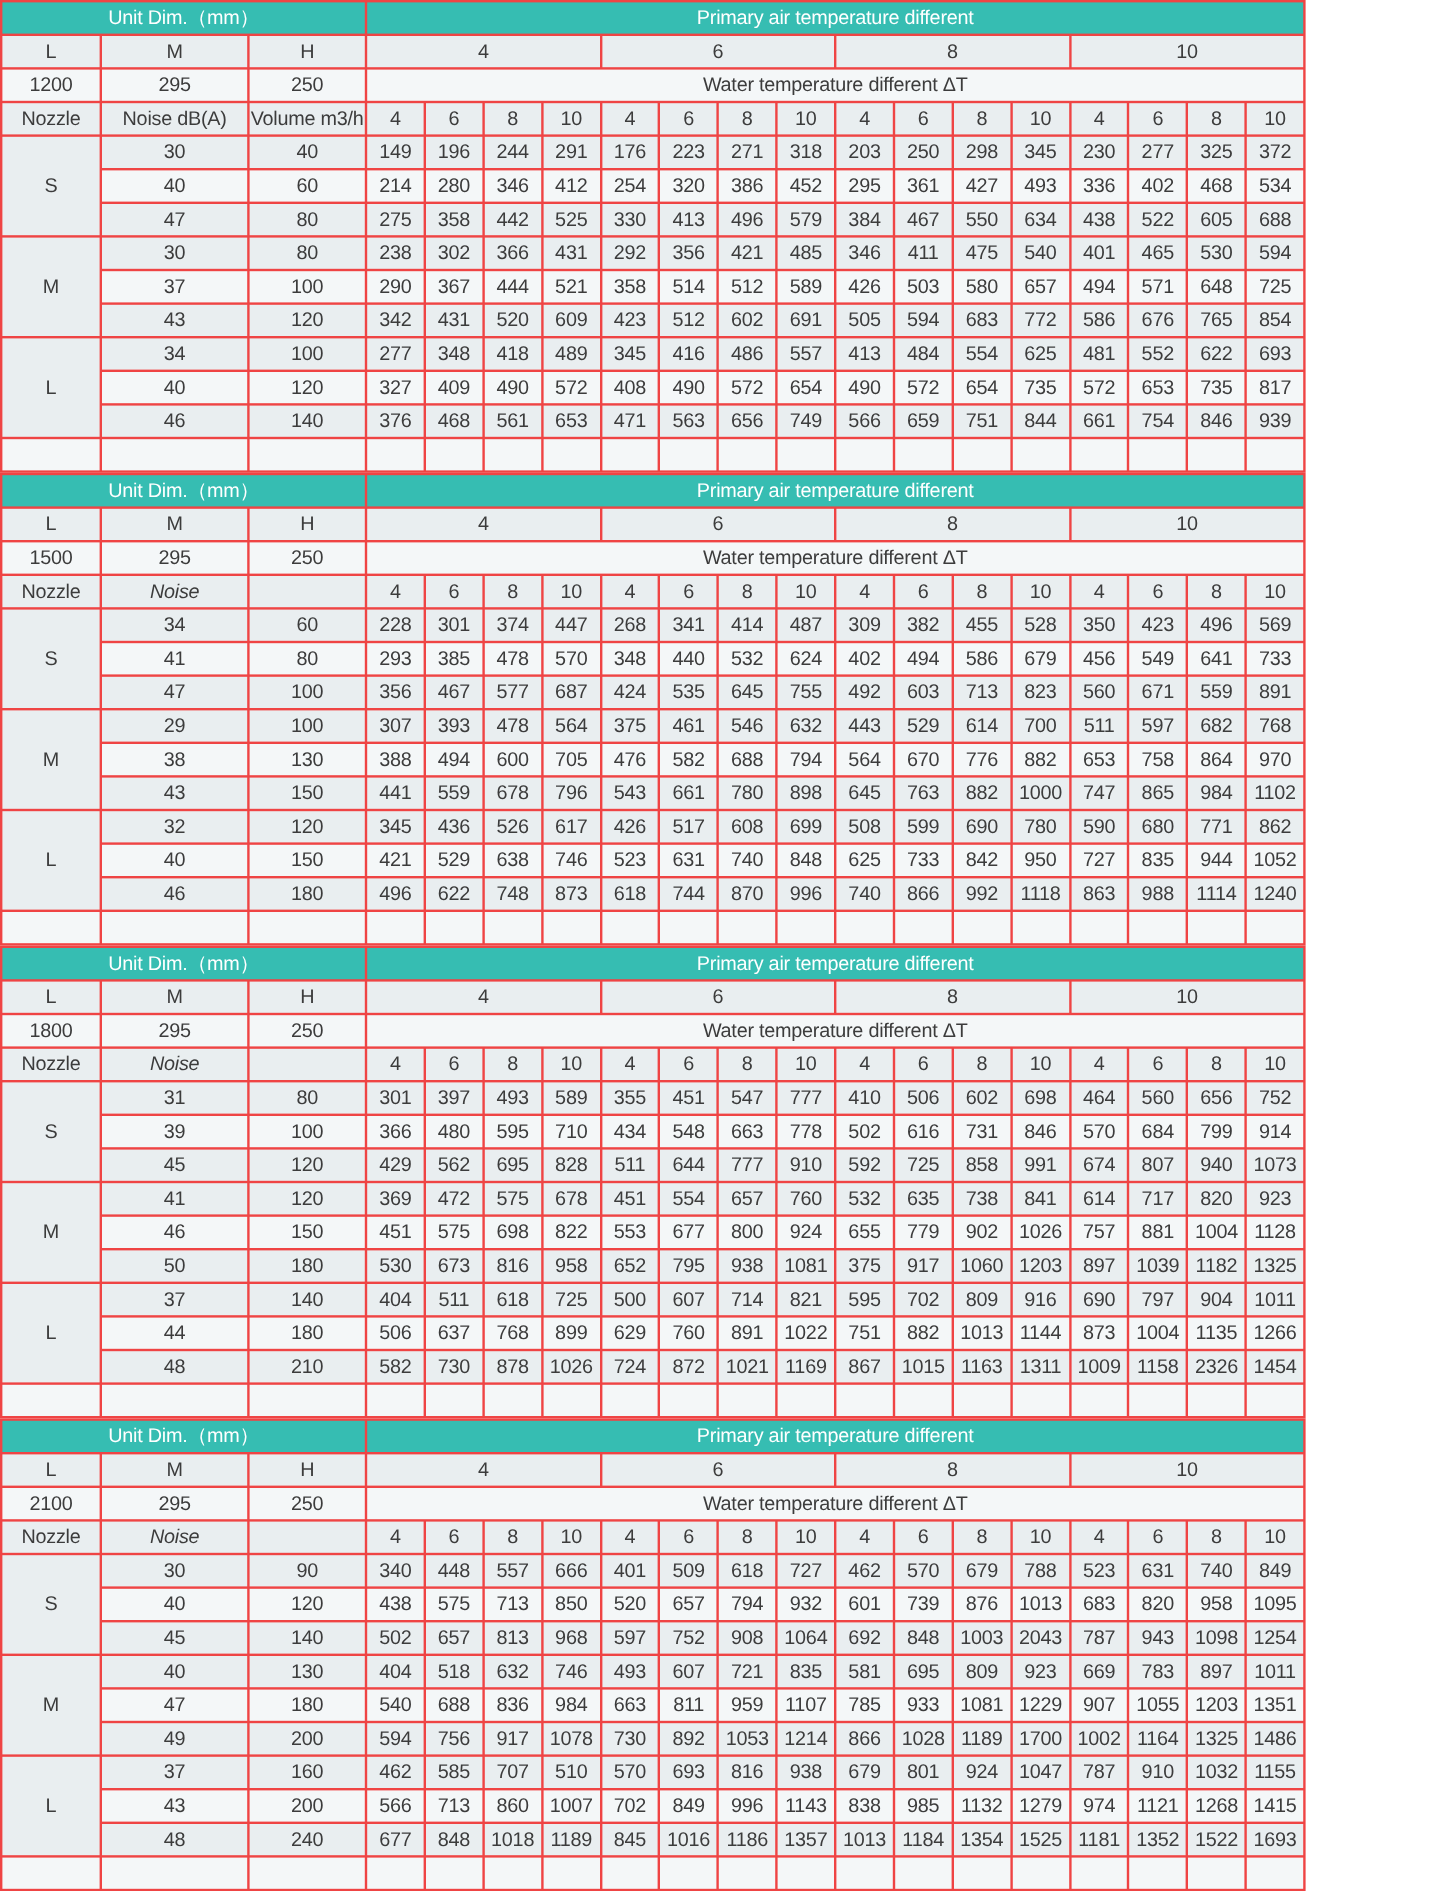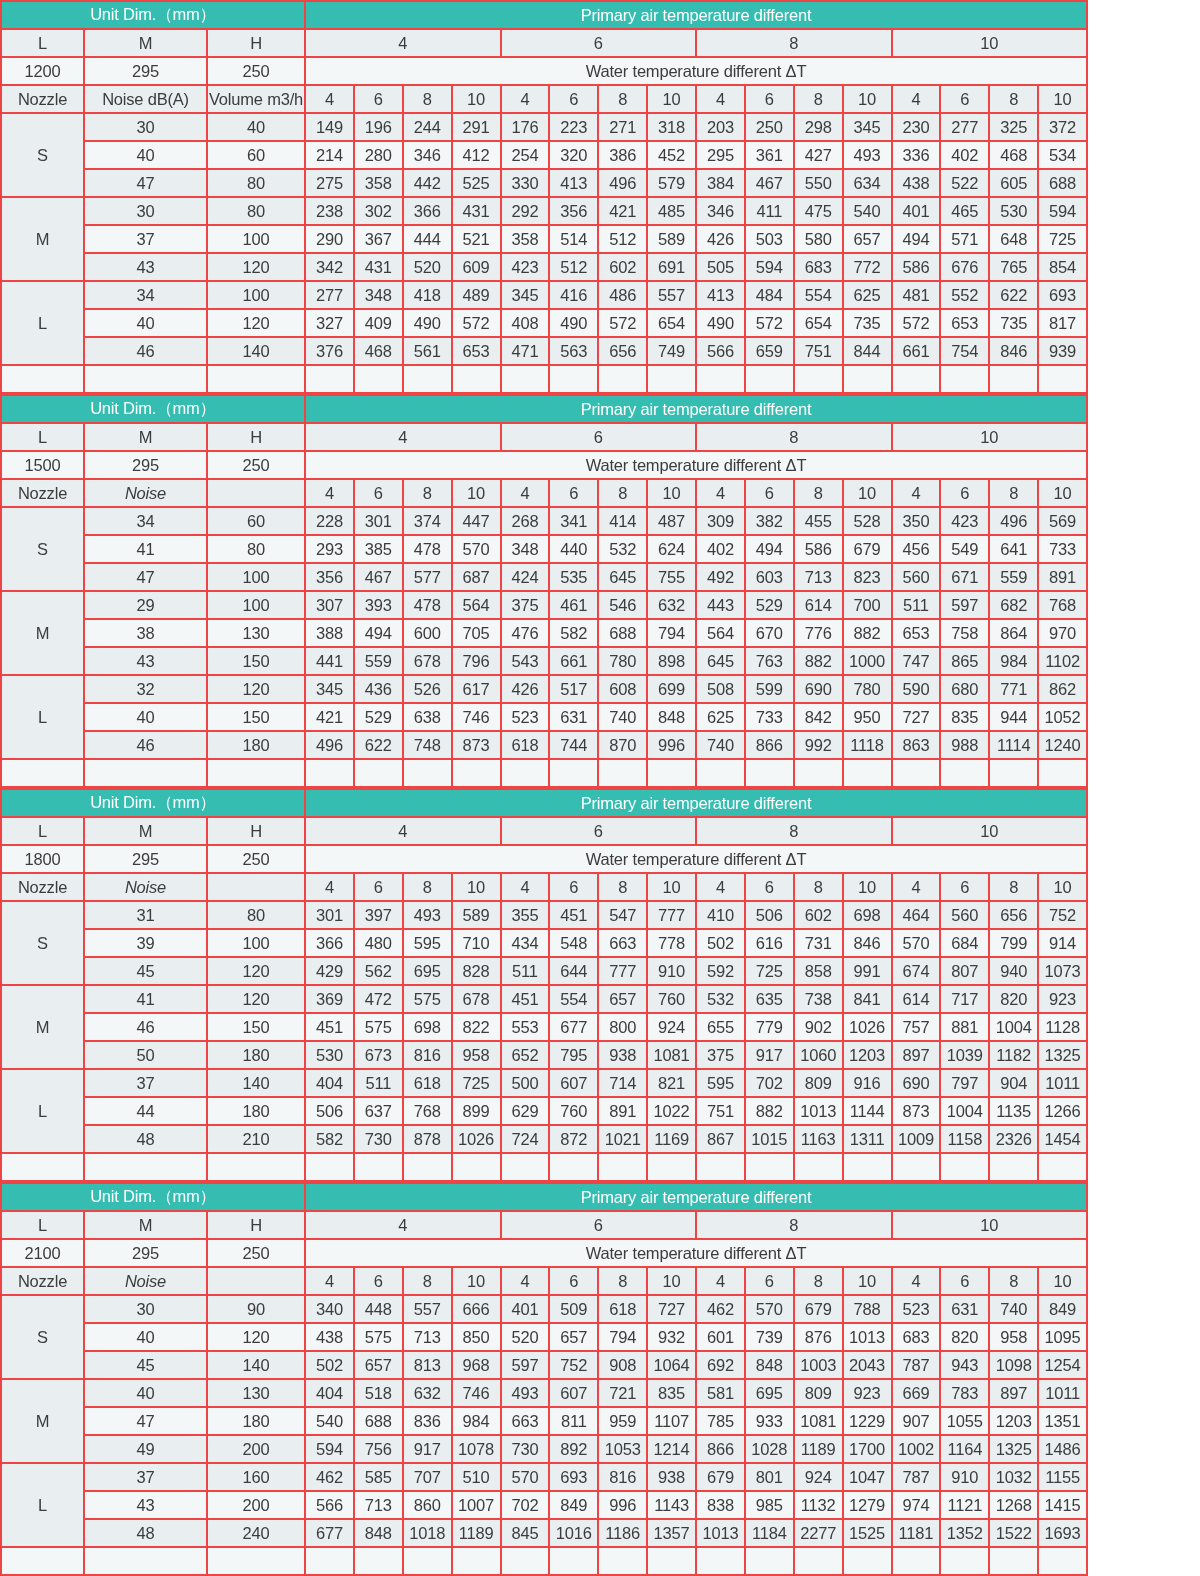--- a/index.html
+++ b/index.html
@@ -1018,21 +1018,21 @@
           <td class="rA">677</td>
           <td class="rA">848</td>
           <td class="rA">1018</td>
           <td class="rA">1189</td>
           <td class="rA">845</td>
           <td class="rA">1016</td>
           <td class="rA">1186</td>
           <td class="rA">1357</td>
           <td class="rA">1013</td>
           <td class="rA">1184</td>
-          <td class="rA">2277</td>
+          <td class="rA">1354</td>
           <td class="rA">1525</td>
           <td class="rA">1181</td>
           <td class="rA">1352</td>
           <td class="rA">1522</td>
           <td class="rA">1693</td>
         </tr>
         <tr>
           <td class="rB"></td>
           <td class="rB"></td>
           <td class="rB"></td>

